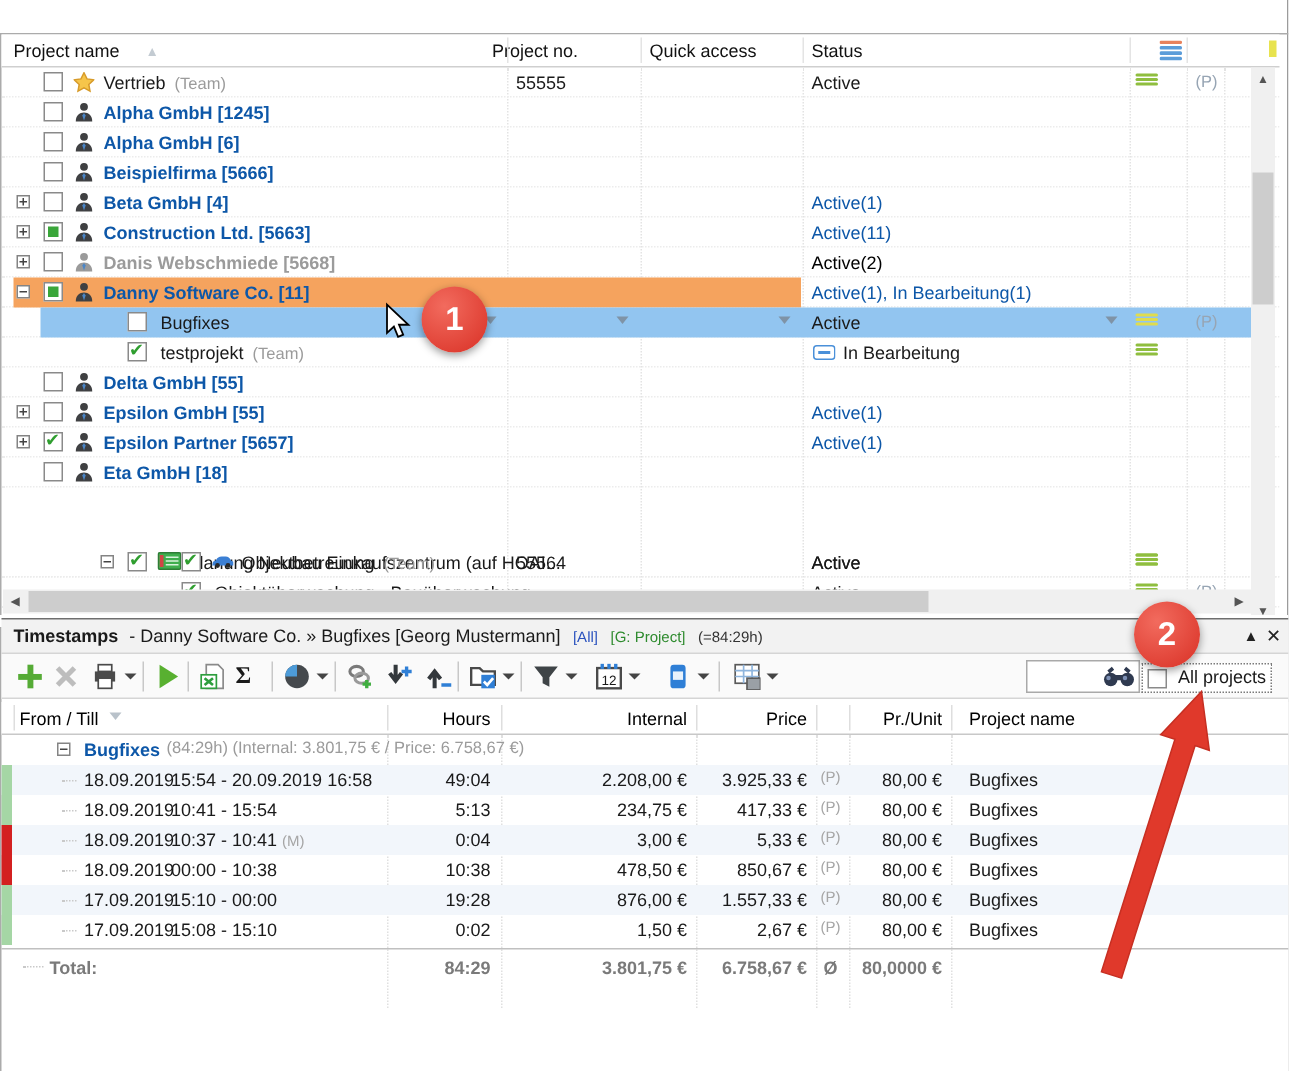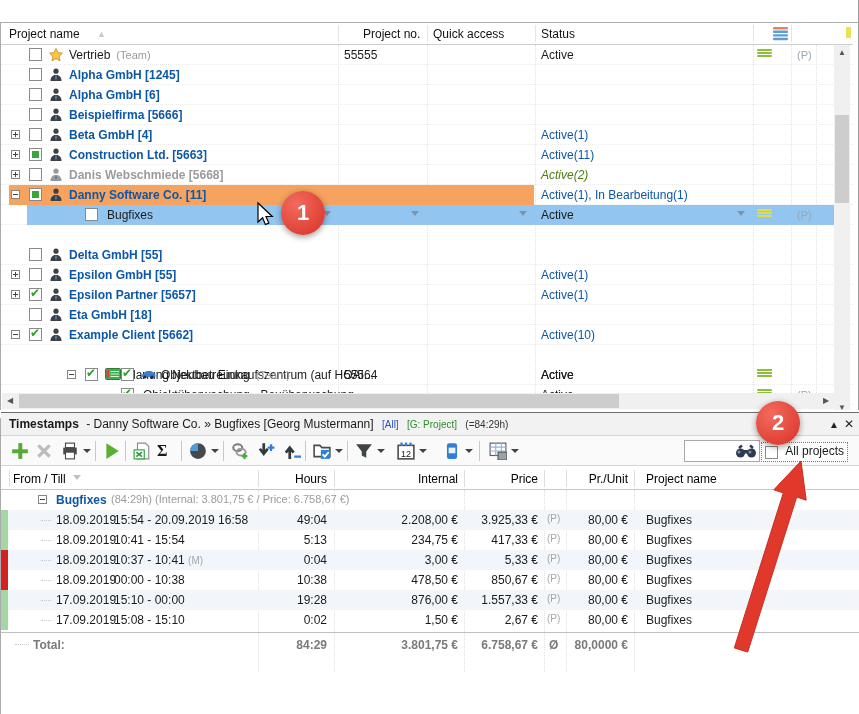--- a/index.html
+++ b/index.html
@@ -30,21 +30,21 @@
   .gray-bold{color:#9b9b9b;font-weight:bold;}
   .team{color:#9b9b9b;font-size:11px;margin-left:6px;}
   .exp{position:absolute;top:5px;width:9px;height:9px;border:1px solid #848484;background:#fff;}
   .exp i{position:absolute;left:1px;top:3px;width:5px;height:1px;background:#444;}
   .exp.plus i.v{left:3px;top:1px;width:1px;height:5px;}
   .pcb{position:absolute;top:3px;}
   .picon{position:absolute;top:3px;width:14px;height:14px;}
   .pno{position:absolute;left:343px;top:3px;}
   .pstat{position:absolute;left:540px;top:3px;white-space:nowrap;}
   .pstat.blue{color:#0d57a8;}
-  .pstat.gray{color:#4d7c0f;font-style:italic;}
+  .pstat.gray{color:#000000;}
   .marker{position:absolute;left:756px;top:4px;width:15px;height:12px;}
   .marker b{display:block;height:2px;margin-bottom:1px;border-radius:1px;}
   .pflag{position:absolute;left:796px;top:4px;color:#97a5b4;font-size:11px;}
   .hl{position:absolute;top:0;height:20px;}
   .dd{position:absolute;top:6px;width:0;height:0;border-left:4px solid transparent;border-right:4px solid transparent;border-top:5px solid #7f93a6;}
   
   .sb{position:absolute;background:#f0f0f0;}
   .sb .thumb{position:absolute;background:#cdcdcd;}
   .sb .ar{position:absolute;color:#555;font-size:8px;line-height:15px;width:16px;text-align:center;}
   
@@ -90,21 +90,21 @@
 </head>
 <body>
 
 <div id="app">
 
 
   <div class="abs" id="ptable">
     <div id="pthead">
       <span class="h" style="left:8px">Project name</span>
       <span class="h" style="left:96px;color:#c3cbd2;font-size:9px;top:6px">▲</span>
-      <span class="h" style="left:362px">Project no.</span>
+      <span class="h" style="left:327px">Project no.</span>
       <span class="h" style="left:432px">Quick access</span>
       <span class="h" style="left:540px">Status</span>
       <span class="hsep" style="left:337px"></span>
         <span class="hsep" style="left:426px"></span>
       <span class="hsep" style="left:534px"></span>
         <span class="hsep" style="left:752px"></span>
       <span class="hsep" style="left:790px"></span>
       <svg class="abs" style="left:772px;top:4px" width="15" height="14">
         <rect x="0" y="0" width="15" height="2.4" rx="1" fill="#e8825c"></rect>
         <rect x="0" y="3.6" width="15" height="2.4" rx="1" fill="#5b9cd9"></rect>
@@ -227,20 +227,34 @@
           <span class="dd" style="left:410px"></span>
           <span class="dd" style="left:518px"></span>
           <span class="dd" style="left:736px"></span>
           <span class="marker">
             <b style="background:#e0dc4e"></b>
             <b style="background:#e0dc4e"></b>
             <b style="background:#e0dc4e"></b>
           </span>
           <span class="pflag">(P)</span>
         </div>
+        <div class="prow" style="top: 180px;">
+          <span class="cbx pcb checked" style="left:84px"></span>
+          <span class="nm " style="left:106px">testprojekt<span class="team">(Team)</span></span>
+          <svg class="abs" style="left:541px;top:5px" width="15" height="10" viewBox="0 0 15 10">
+            <rect x="0.5" y="0.5" width="14" height="9" rx="2" fill="#fff" stroke="#4a90d9"></rect>
+            <rect x="3.5" y="4" width="8" height="2" fill="#4a90d9"></rect>
+          </svg>
+          <span class="pstat " style="left:561px">In Bearbeitung</span>
+          <span class="marker">
+            <b style="background:#8fbe3f"></b>
+            <b style="background:#8fbe3f"></b>
+            <b style="background:#8fbe3f"></b>
+          </span>
+        </div>
         <div class="prow" style="top: 200px;">
           <span class="cbx pcb " style="left:28px"></span>
           <span class="picon" style="left:48px"><svg viewBox="0 0 14 14" width="14" height="14">
               <circle cx="7" cy="3.2" r="2.6" fill="#3f4042"></circle>
               <path d="M1.5 13 C1.5 8.8 4 7 7 7 C10 7 12.5 8.8 12.5 13 Z" fill="#3f4042"></path>
               <path d="M7 7.4 L8.1 9 L7 12.4 L5.9 9 Z" fill="#4a86c8"></path>
             </svg></span>
           <span class="nm bold-blue" style="left:68px">Delta GmbH [55]</span>
         </div>
         <div class="prow" style="top: 220px;">
@@ -272,33 +286,20 @@
           <span class="pstat blue" style="left:540px">Active(1)</span>
         </div>
         <div class="prow" style="top: 260px;">
           <span class="cbx pcb " style="left:28px"></span>
           <span class="picon" style="left:48px"><svg viewBox="0 0 14 14" width="14" height="14">
               <circle cx="7" cy="3.2" r="2.6" fill="#3f4042"></circle>
               <path d="M1.5 13 C1.5 8.8 4 7 7 7 C10 7 12.5 8.8 12.5 13 Z" fill="#3f4042"></path>
               <path d="M7 7.4 L8.1 9 L7 12.4 L5.9 9 Z" fill="#4a86c8"></path>
             </svg></span>
           <span class="nm bold-blue" style="left:68px">Eta GmbH [18]</span>
-        </div>
-        <div class="prow" style="top: 280px;">
-          <span class="exp minus" style="left:10px">
-            <i></i>
-          </span>
-          <span class="cbx pcb checked" style="left:28px"></span>
-          <span class="picon" style="left:48px"><svg viewBox="0 0 14 14" width="14" height="14">
-              <circle cx="7" cy="3.2" r="2.6" fill="#3f4042"></circle>
-              <path d="M1.5 13 C1.5 8.8 4 7 7 7 C10 7 12.5 8.8 12.5 13 Z" fill="#3f4042"></path>
-              <path d="M7 7.4 L8.1 9 L7 12.4 L5.9 9 Z" fill="#4a86c8"></path>
-            </svg></span>
-          <span class="nm bold-blue" style="left:68px">Example Client [5662]</span>
-          <span class="pstat blue" style="left:540px">Active(10)</span>
         </div>
         <div class="prow" style="top: 300px; margin-top: 20px;">
           <span class="exp minus" style="left:66px">
             <i></i>
           </span>
           <span class="cbx pcb checked" style="left:84px"></span>
           <span class="picon" style="left:104px"><svg viewBox="0 0 16 12" width="16" height="12">
               <rect x="0.5" y="0.5" width="15" height="11" rx="1" fill="#3fae4e" stroke="#2e7d36"></rect>
               <rect x="1.5" y="2" width="2.5" height="8" fill="#d04545"></rect>
               <path d="M5.5 3.5 H14 M5.5 6 H14 M5.5 8.5 H14" stroke="#d9f2dc"></path>

